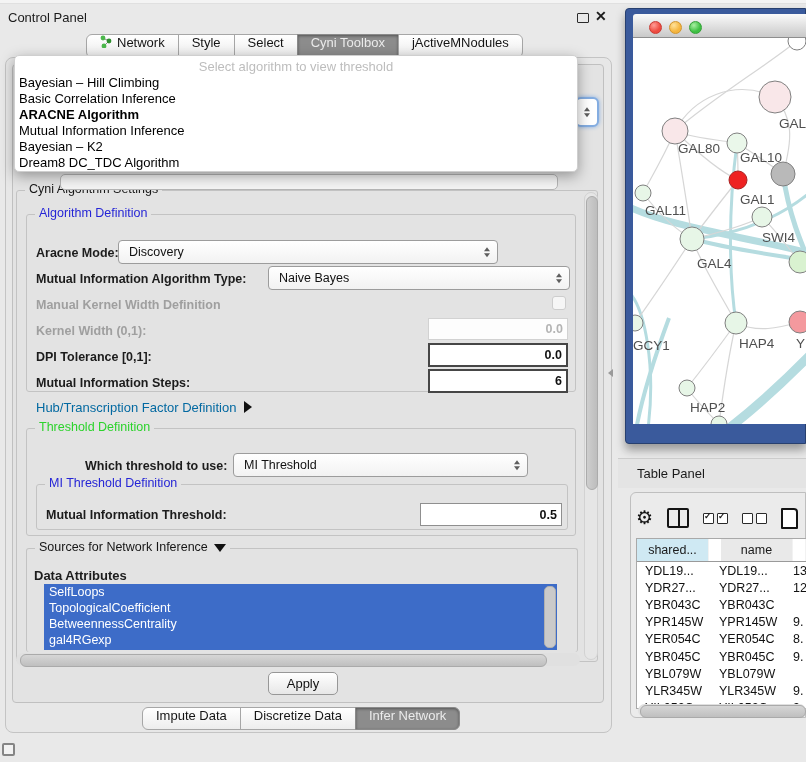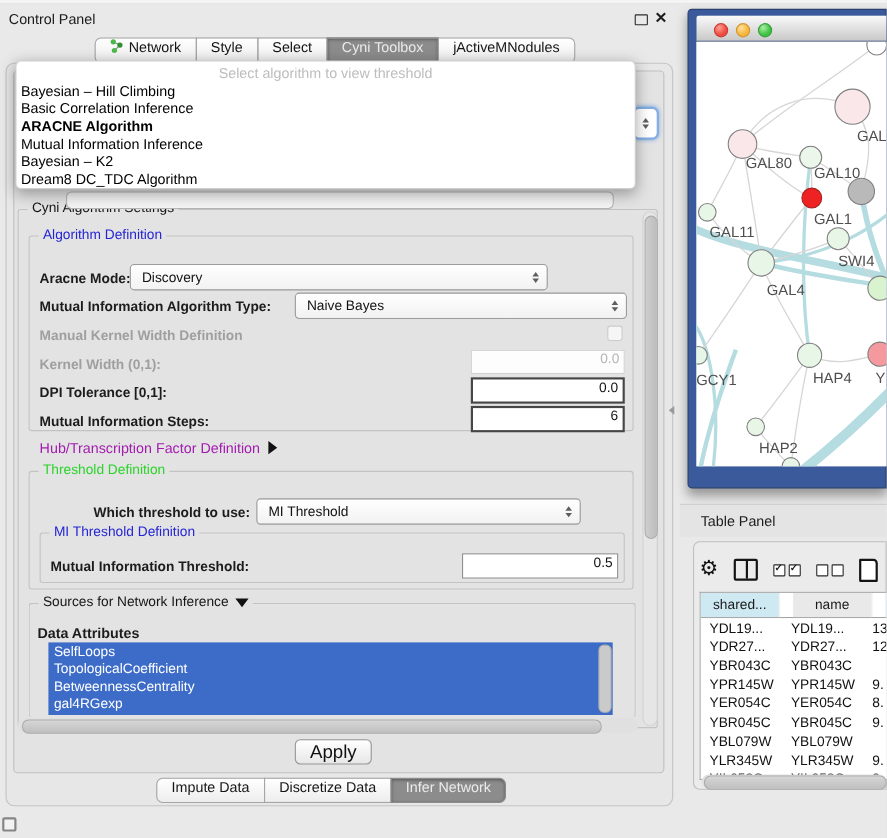--- a/index.html
+++ b/index.html
@@ -48,43 +48,43 @@
 
   .combo{
     background:linear-gradient(#ffffff,#f2f2f2);border:1px solid #9c9c9c;border-radius:4px;
     font-size:12.5px;color:#111;display:flex;align-items:center;height:24px;padding:0 24px 0 10px;
   }
   .spin{position:absolute;right:7px;top:50%;transform:translateY(-50%);display:flex;flex-direction:column;gap:1.5px;}
   .spin i{display:block;width:0;height:0;border-left:3.5px solid transparent;border-right:3.5px solid transparent;}
   .spin .up{border-bottom:4px solid #5e5e5e;}
   .spin .dn{border-top:4px solid #5e5e5e;}
 
-  .field{background:#ffffff;border:1px solid #b8b8b8;display:flex;align-items:flex-start;justify-content:flex-end;
-    padding:0 4px;font-size:12.5px;color:#111;height:22px;}
+  .field{background:#ffffff;border:1px solid #b8b8b8;display:flex;align-items:center;justify-content:flex-end;
+    padding:0 4px;font-size:12.5px;color:#111;height:22px;font-weight:bold;}
   .field.strong{border:2px solid #464646;}
   .field.dis{border:1px solid #d2d2d2;color:#b4b4b4;background:#fdfdfd;}
 
   .checkbox{width:14px;height:14px;border:1px solid #cdcdcd;border-radius:3px;background:#f6f6f6;}
 
   .tri-right{display:inline-block;width:0;height:0;border-top:6px solid transparent;border-bottom:6px solid transparent;border-left:8px solid #111;margin-left:8px;vertical-align:-1px;}
   .tri-down{display:inline-block;width:0;height:0;border-left:6px solid transparent;border-right:6px solid transparent;border-top:8px solid #111;margin-left:6px;vertical-align:-1px;}
 
   
   .attr-list{background:#3d6cc8;overflow:hidden;}
   .attr-item{height:16px;line-height:16px;color:#ffffff;font-size:12.5px;padding-left:5px;white-space:nowrap;}
   .attr-vsb{position:absolute;right:1px;top:2px;width:10px;height:60px;background:#cacaca;border-radius:5px;border:1px solid #b0b0b0;}
 
   
   .vsb-track{background:#e6e6e6;border:1px solid #d2d2d2;border-radius:7px;}
   .vsb-thumb{position:absolute;left:1px;width:10px;background:linear-gradient(90deg,#cecece,#bdbdbd);border-radius:6px;border:1px solid #ababab;}
   .hsb-track{background:#e0e0e0;border-radius:8px;}
   .hsb-thumb{position:absolute;top:1px;height:11px;background:linear-gradient(#d6d6d6,#bfbfbf);border-radius:6px;border:1px solid #aaaaaa;}
 
   .apply-btn{left:268px;top:672px;width:70px;height:23px;background:linear-gradient(#ffffff,#e7e7e7);
-    border:1px solid #979797;border-radius:5px;font-size:17px;color:#111;display:flex;align-items:center;justify-content:center;font-family:inherit;}
+    border:1px solid #979797;border-radius:5px;font-size:13px;color:#111;display:flex;align-items:center;justify-content:center;font-family:inherit;}
 
   
   .dd-popup{left:14px;top:55px;width:564px;height:117px;background:#ffffff;border:1px solid #cfcfcf;
     border-radius:5px;box-shadow:0 4px 14px rgba(0,0,0,.35);z-index:60;padding-top:2px;}
   .dd-hint{text-align:center;font-size:13px;color:#bdbdbd;height:17px;line-height:17px;}
   .dd-item{font-size:13px;color:#000;height:16px;line-height:16px;padding-left:4px;white-space:nowrap;}
   .dd-item.bold{font-weight:bold;}
 
   
   .focus-frag{left:575px;top:97px;width:24px;height:30px;background:#fff;border:2.5px solid #84ade1;
@@ -217,21 +217,21 @@
 <span class="abs flabel" style="left:36px;top:350px;">DPI Tolerance [0,1]:</span>
 <div class="abs field strong" style="left:428px;top:343px;width:140px;height:24px;">
   <span>0.0</span>
 </div>
 
 <span class="abs flabel" style="left:36px;top:376px;">Mutual Information Steps:</span>
 <div class="abs field strong" style="left:428px;top:369px;width:140px;height:24px;">
   <span>6</span>
 </div>
 
-<div class="abs" style="left:36px;top:400px;font-size:13px;color:#a21caf;">
+<div class="abs" style="left:36px;top:400px;font-size:13px;color:#0369a1;">
   <span>Hub/Transcription Factor Definition</span><span class="tri-right"></span>
 </div>
 
 <div class="abs gbox" style="left:26px;top:428px;width:550px;height:108px;">
   <span class="gtitle t-green">Threshold Definition</span>
 </div>
 
 <span class="abs flabel" style="left:85px;top:459px;">Which threshold to use:</span>
 <div class="abs combo" style="left:233px;top:453px;width:295px;">
   <span>MI Threshold</span>

